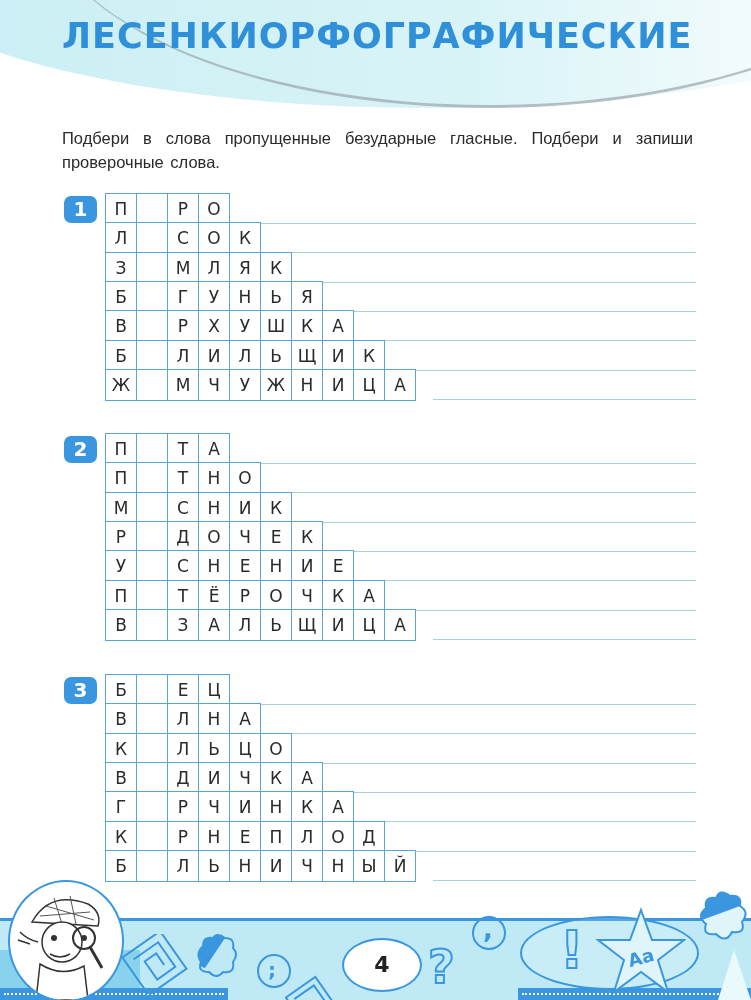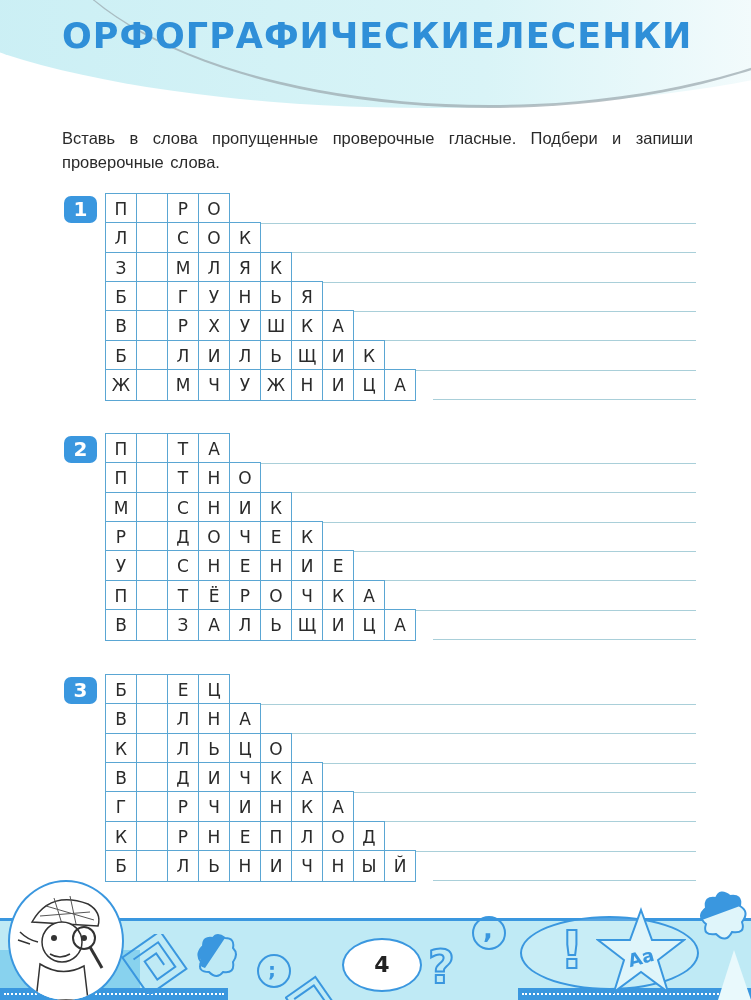--- a/index.html
+++ b/index.html
@@ -50,26 +50,26 @@
 </style>
 </head>
 <body>
 
 <div class="header-bg">
   <div class="cyan"></div>
   <div class="arc"></div>
 </div>
 <div class="title">
   <div class="l1">
+    <span>ЛЕСЕНКИ</span>
     <span>ОРФОГРАФИЧЕСКИЕ</span>
-    <span>ЛЕСЕНКИ</span>
   </div>
 </div>
 
-<div class="instructions">Вставь в слова пропущенные проверочные гласные. Подбери и запиши проверочные слова.</div>
+<div class="instructions">Подбери в слова пропущенные безударные гласные. Подбери и запиши проверочные слова.</div>
 
 <div id="exercises">
     <div class="section" style="top: 0px;">
       <div class="badge" style="top: 196px;">1</div>
       <div class="answer-line" style="left: 247px; width: 449px; top: 223px;"></div>
       <div class="answer-line" style="left: 278px; width: 418px; top: 252.3px;"></div>
       <div class="answer-line" style="left: 309px; width: 387px; top: 281.6px;"></div>
       <div class="answer-line" style="left: 340px; width: 356px; top: 310.9px;"></div>
       <div class="answer-line" style="left: 371px; width: 325px; top: 340.2px;"></div>
       <div class="answer-line" style="left: 402px; width: 294px; top: 369.5px;"></div>

